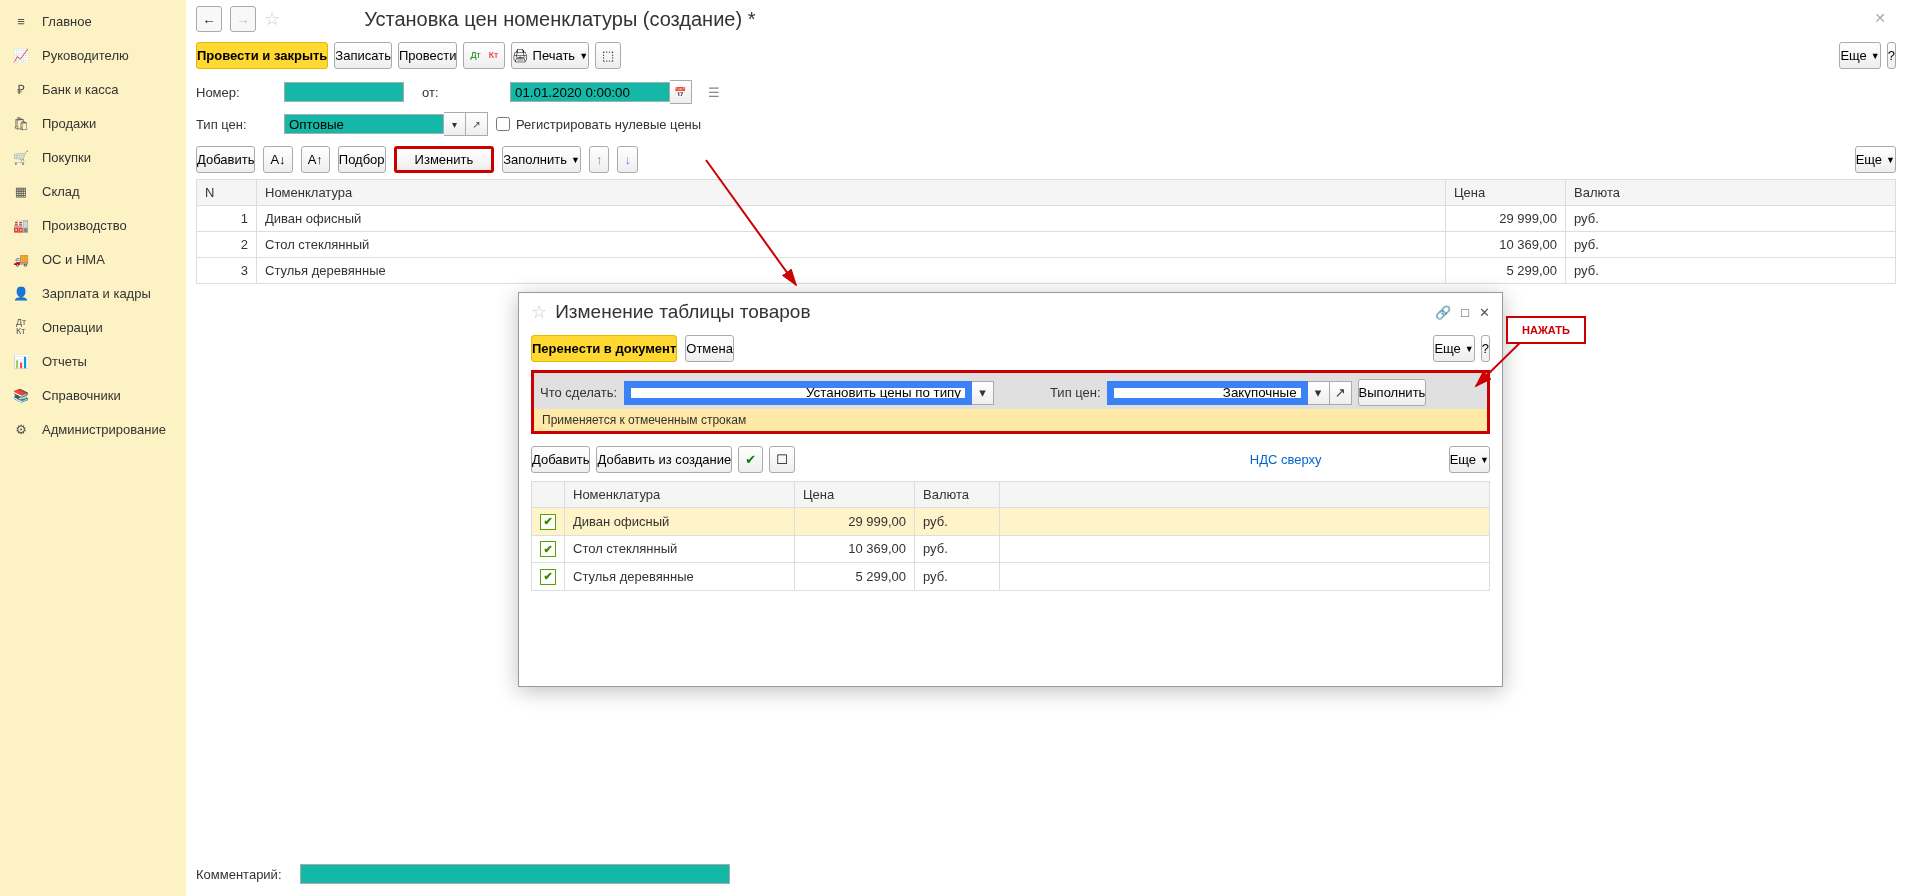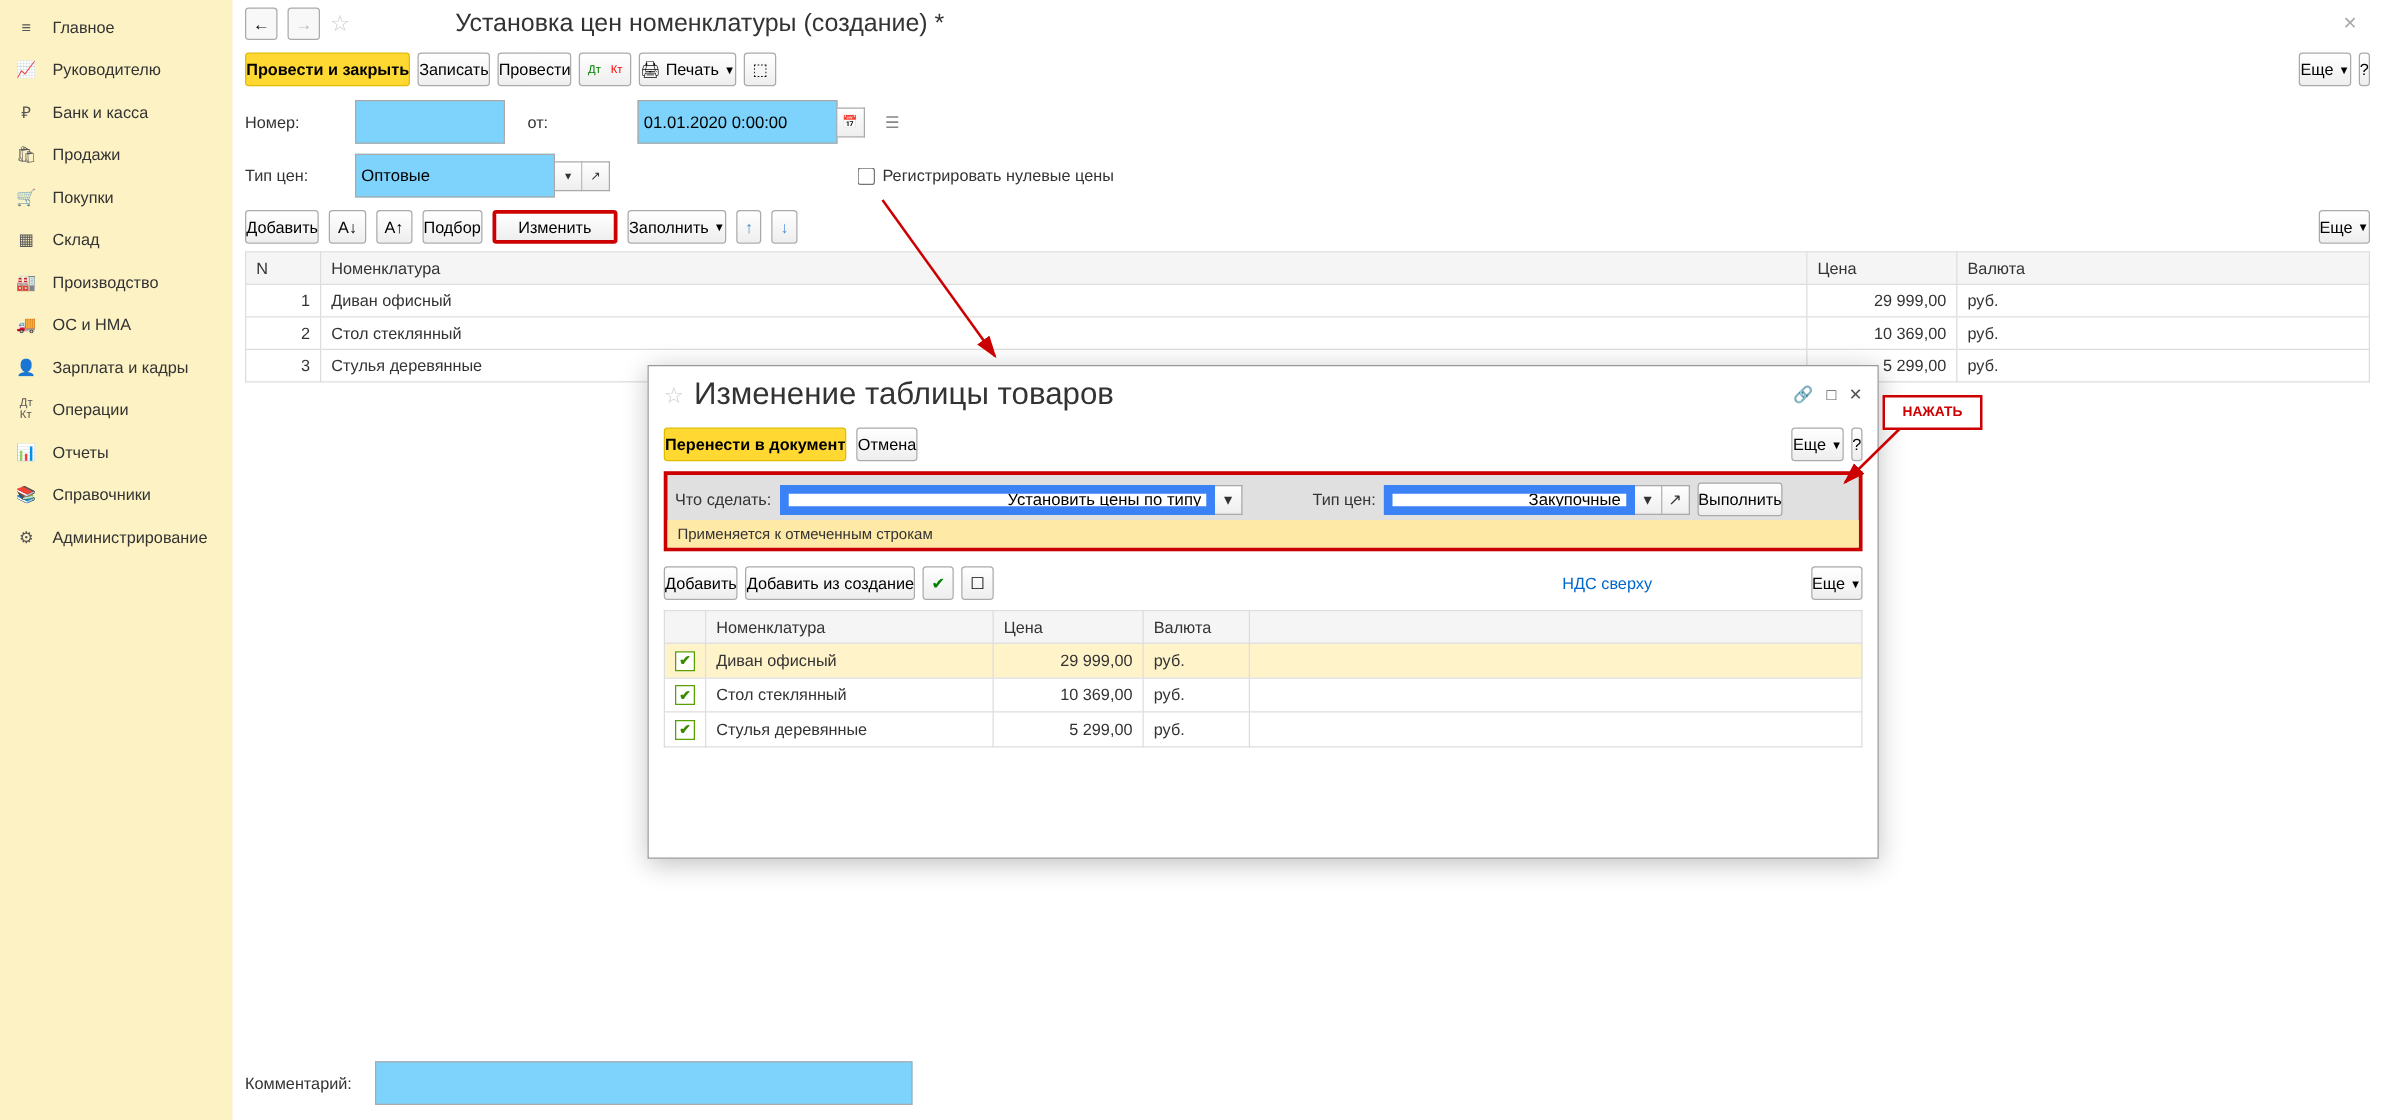--- a/index.html
+++ b/index.html
@@ -19,36 +19,36 @@
 .close-x { position: absolute; right: 10px; top: 10px; color: #aaa; cursor: pointer; font-size: 14px; }
 
 .toolbar { display: flex; align-items: center; gap: 6px; padding: 6px 0; border-bottom: 1px solid transparent; }
 .btn { height: 27px; padding: 0 0; border: 1px solid #aaa; background: linear-gradient(#fff,#eee); border-radius: 3px; cursor: pointer; display: inline-flex; align-items: center; gap: 4px; font-size: 13px; }
 .btn-yellow { background: #ffd832; border-color: #e0bc00; font-weight: bold; }
 .btn-icon-only { padding: 0 6px; }
 .btn .caret { font-size: 9px; }
 
 .form-row { display: flex; align-items: center; gap: 8px; padding: 4px 0; }
 .form-row label { min-width: 80px; }
-.input { height: 35px; border: 1px solid #aaa; padding: 0 4px; background: #7dd3fc; }
+.input { height: 20px; border: 1px solid #aaa; padding: 0 4px; background: #14b8a6; }
 .input-group { display: flex; align-items: center; }
 .input-group .addon { height: 24px; width: 22px; border: 1px solid #aaa; border-left: none; display: flex; align-items: center; justify-content: center; background: linear-gradient(#fff,#eee); cursor: pointer; font-size: 10px; }
 .checkbox-row { display: flex; align-items: center; gap: 6px; }
 input[type="checkbox"] { width: 14px; height: 14px; }
 
 .table-toolbar { display: flex; align-items: center; gap: 8px; padding: 6px 0; }
 .red-highlight { border: 3px solid #cc0000 !important; position: relative; z-index: 5; }
 table.grid { width: 100%; border-collapse: collapse; }
 table.grid th, table.grid td { border: 1px solid #ddd; padding: 5px 8px; text-align: left; font-weight: normal; font-size: 13px; }
 table.grid th { background: #f5f5f5; }
 table.grid td.num { text-align: right; }
 
 .dialog { position: absolute; left: 332px; top: 292px; width: 985px; height: 395px; background: #fff; border: 1px solid #999; box-shadow: 0 4px 20px rgba(0,0,0,0.25); display: flex; flex-direction: column; z-index: 10; }
 .dialog-head { display: flex; align-items: center; gap: 8px; padding: 8px 12px; }
-.dialog-title { font-size: 25px; }
+.dialog-title { font-size: 19px; }
 .dialog-head .right { margin-left: auto; display: flex; gap: 10px; align-items: center; }
 .dialog-head .right span { cursor: pointer; color: #555; }
 .dialog-actions { display: flex; align-items: center; gap: 8px; padding: 4px 12px; }
 .dlg-more { margin-left: auto; }
 .action-row { margin: 4px 12px; border: 3px solid #cc0000; background: #e0e0e0; padding: 6px 6px 0 6px; position: relative; }
 .action-row-top { display: flex; align-items: center; gap: 6px; margin-bottom: 3px; }
 .action-label { min-width: 78px; }
 .select-input { flex: 1; display: flex; }
 .select-input input { flex: 1; height: 24px; border: 7px solid #3b82f6; padding: 0 4px; text-align: right; }
 .note { background: #ffe9a6; font-size: 12px; padding: 4px 8px; margin: 0 -6px; }
@@ -171,21 +171,21 @@
     <span style="margin-left:8px; color:#888">☰</span>
   </div>
 
   <div class="form-row">
     <label>Тип цен:</label>
     <div class="input-group">
       <input class="input" style="width: 160px;" value="Оптовые">
       <span class="addon">▾</span>
       <span class="addon">↗</span>
     </div>
-    <div class="checkbox-row" style="margin-left:190px">
+    <div class="checkbox-row" style="">
       <input type="checkbox" style="">
       <span>Регистрировать нулевые цены</span>
     </div>
   </div>
 
   <div class="table-toolbar">
     <button class="btn">Добавить</button>
     <button class="btn btn-icon-only">A↓</button>
     <button class="btn btn-icon-only">A↑</button>
     <button class="btn">Подбор</button>

